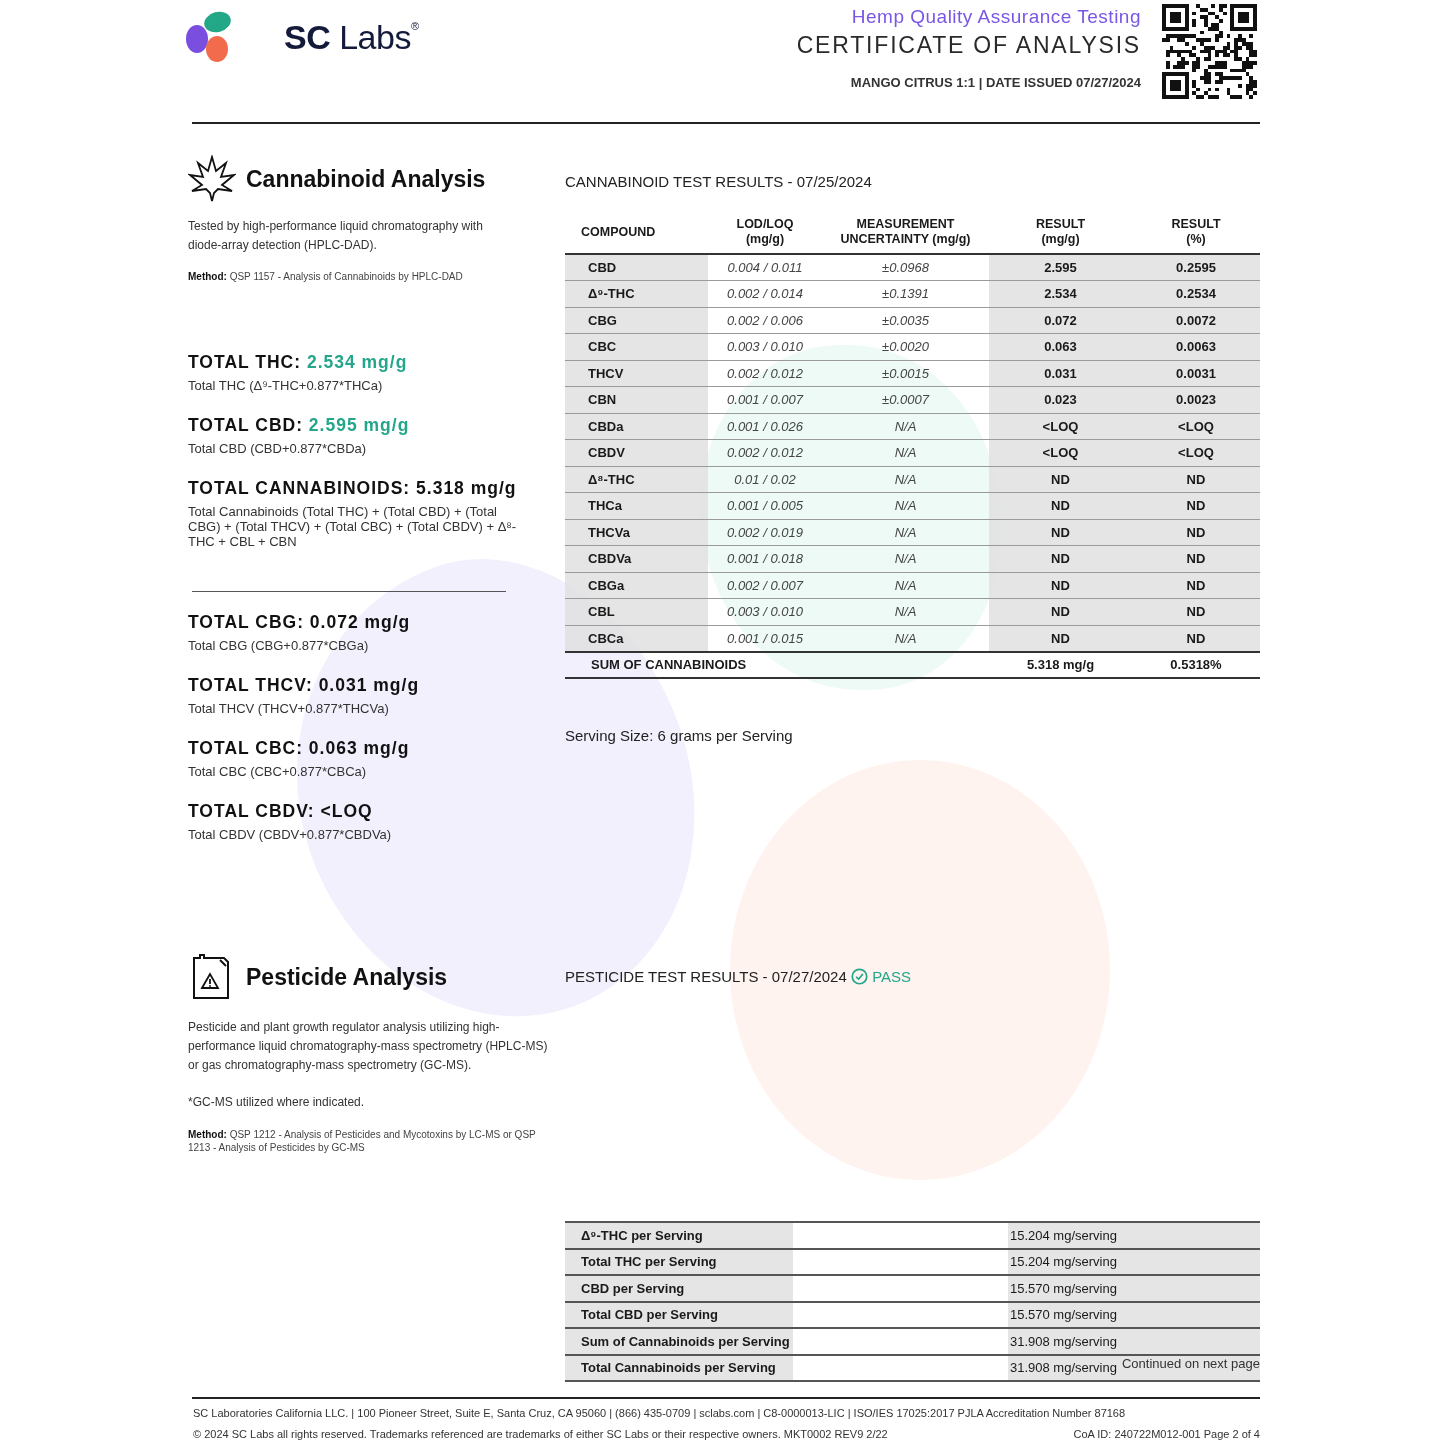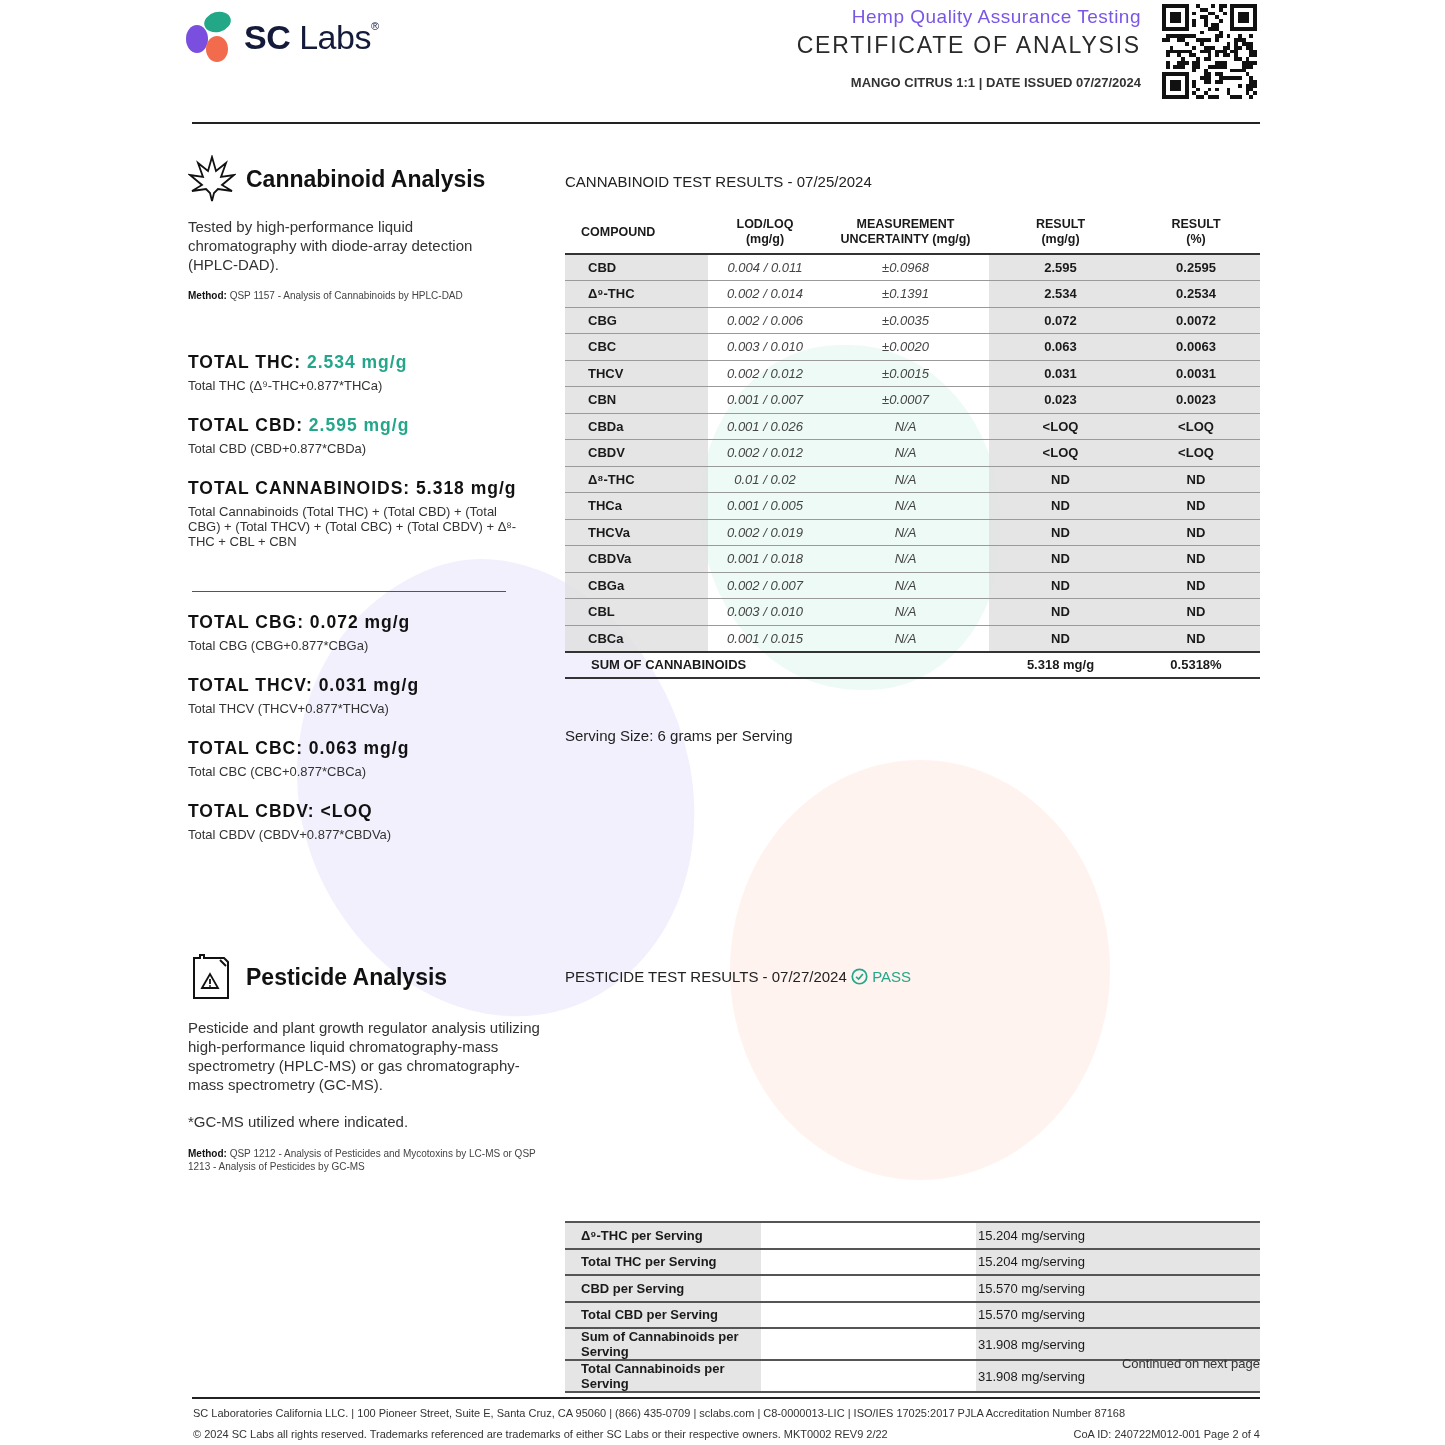--- a/index.html
+++ b/index.html
@@ -7,21 +7,21 @@
   body { position: relative; font-family: "Liberation Sans", sans-serif; color: #1a1a1a; }
 
   .blob { position: absolute; border-radius: 50%; z-index: 0; pointer-events: none; }
   .blob-green { left: 700px; top: 345px; width: 300px; height: 345px; background: #eefaf6; border-radius: 48% 52% 45% 55%; }
   .blob-purple { left: 300px; top: 560px; width: 390px; height: 460px; background: #f2f0fd; border-radius: 55% 45% 50% 50% / 50% 50% 50% 50%; transform: rotate(-20deg); }
   .blob-orange { left: 730px; top: 760px; width: 380px; height: 420px; background: #fff3ef; border-radius: 50%; }
 
   .layer { position: relative; z-index: 1; }
 
   
-  .logo { position: absolute; left: 186px; top: 12px; display: flex; align-items: center; }
+  .logo { position: absolute; left: 186px; top: 12px; display: flex; align-items: center; gap: 40px; }
   .logo-mark { position: relative; width: 50px; height: 50px; }
   .logo-mark span { position: absolute; border-radius: 50%; }
   .dot-green { left: 18px; top: 0; width: 27px; height: 20px; background: #22a886; transform: rotate(-15deg); }
   .dot-purple { left: 0; top: 13px; width: 22px; height: 28px; background: #7a4fe0; }
   .dot-orange { left: 20px; top: 24px; width: 22px; height: 26px; background: #f26b4d; }
   .logo-text { margin-left: 8px; font-size: 34px; color: #141a3a; letter-spacing: -0.5px; }
   .logo-text b { font-weight: 900; }
   .logo-text sup { font-size: 11px; vertical-align: top; position: relative; top: 2px; }
 
   .hdr-right { position: absolute; right: 304px; top: 6px; text-align: right; }
@@ -29,21 +29,21 @@
   .hdr-title { font-size: 23px; letter-spacing: 1.8px; margin-top: 4px; color: #2a2a2a; }
   .hdr-meta { font-size: 13px; font-weight: 700; margin-top: 16px; color: #333; }
   .qr { position: absolute; left: 1162px; top: 4px; width: 95px; height: 95px; }
 
   .rule { position: absolute; left: 192px; width: 1068px; height: 2px; background: #222; }
 
   
   .left { position: absolute; left: 188px; width: 330px; }
   .sect-title { display: flex; align-items: center; font-size: 23px; font-weight: 700; color: #111; }
   .sect-title svg { margin-right: 10px; }
-  .desc { font-size: 15px; line-height: 19px; color: #333; margin-top: 14px; }
+  .desc { font-size: 12px; line-height: 19px; color: #333; margin-top: 14px; }
   .method { font-size: 10px; color: #444; margin-top: 16px; }
   .method b { color: #111; }
 
   .total { margin-bottom: 22px; }
   .total-h { font-size: 17.5px; font-weight: 700; letter-spacing: 1px; color: #111; }
   .total-h .val-green { color: #23a68a; }
   .total-f { font-size: 13px; color: #333; margin-top: 5px; line-height: 15px; }
 
   .hr-left { position: absolute; left: 192px; top: 591px; width: 314px; height: 1px; background: #555; }
 
@@ -54,21 +54,21 @@
   th { font-size: 12.5px; font-weight: 700; text-align: center; line-height: 15px; padding: 4px 0 6px 0; border-bottom: 2px solid #333; }
   th.lft { text-align: left; padding-left: 16px; }
   td { height: 26.5px; text-align: center; border-bottom: 1.5px solid #9a9a9a; }
   td.name { text-align: left; padding-left: 23px; font-weight: 700; background: rgba(225,225,225,0.85); }
   td.it { font-style: italic; color: #444; }
   td.res { font-weight: 700; background: rgba(225,225,225,0.85); }
   td.res2 { font-weight: 700; background: rgba(225,225,225,0.85); }
   tr.sum td { border-top: 2px solid #333; border-bottom: 2px solid #333; font-weight: 700; background: transparent; }
 
   #serv td { height: 26.5px; border-bottom: 2px solid #555; }
-  #serv td.sname { text-align: left; padding-left: 16px; background: rgba(225,225,225,0.85); font-weight: 600; width: 196px; }
+  #serv td.sname { text-align: left; padding-left: 16px; background: rgba(225,225,225,0.85); font-weight: 600; width: 228px; }
   #serv td.sblank { background: transparent; width: 215px; }
   #serv td.sval { text-align: left; padding-left: 2px; background: rgba(225,225,225,0.85); }
   #serv tr:first-child td { border-top: 2px solid #555; }
 
   .pass-badge { color: #23a68a; font-weight: 400; }
 
   .continued { position: absolute; right: 185px; top: 1356px; font-size: 13px; color: #333; }
 
   .footer { position: absolute; left: 193px; width: 1067px; font-size: 11px; color: #333; }
   .footer .row2 { display: flex; justify-content: space-between; gap: 13px; }

